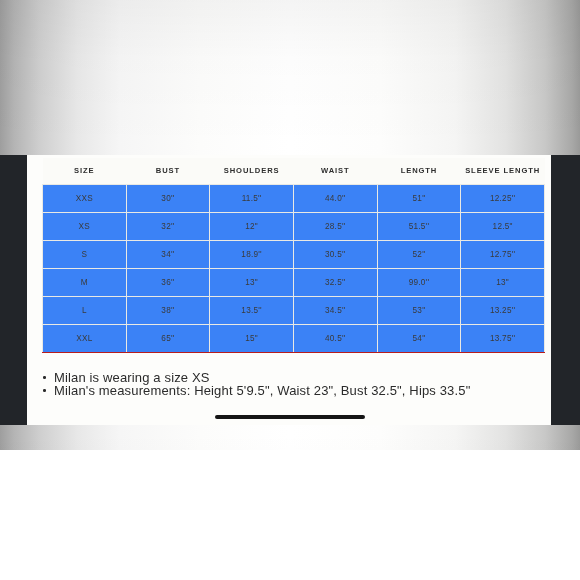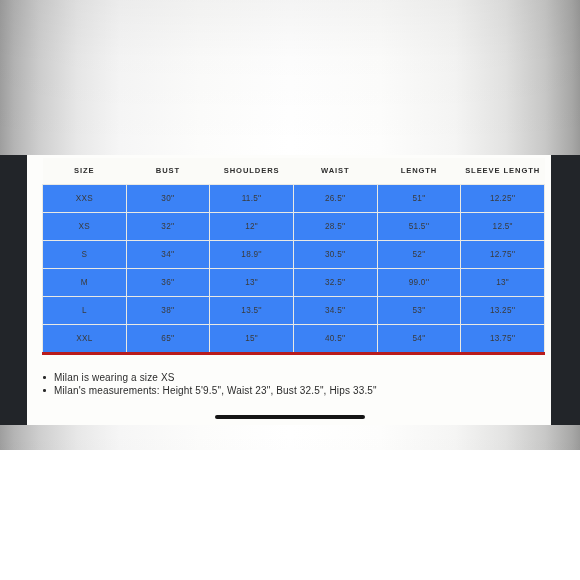--- a/index.html
+++ b/index.html
@@ -106,37 +106,37 @@
     letter-spacing: 0.25px;
     padding: 9px 0 9px 0;
     border-top: 1px solid #e9e9e4;
     border-right: 1px solid #e9e9e4;
     height: 8px;
   }
   .size-table tbody td:first-child {
     border-left: 1px solid #e9e9e4;
   }
   .size-table tbody tr:last-child td {
-    border-bottom: 3px solid #b91c1c;
+    border-bottom: 1px solid #b91c1c;
     text-align: center;
   }
 
   
   .notes {
     position: absolute;
     left: 13px;
     top: 216px;
     width: 500px;
     margin: 0;
     padding: 0;
     list-style: none;
   }
   .notes li {
     position: relative;
-    font-size: 10px;
+    font-size: 13px;
     line-height: 13px;
     color: #2b2b2b;
     padding-left: 14px;
     letter-spacing: 0.15px;
     white-space: nowrap;
   }
   .notes li .bullet-dot {
     position: absolute;
     left: 3px;
     top: 5px;
@@ -175,21 +175,21 @@
           <th>WAIST</th>
           <th>LENGTH</th>
           <th>SLEEVE LENGTH</th>
         </tr>
       </thead>
       <tbody>
         <tr>
           <td>XXS</td>
           <td>30''</td>
           <td>11.5''</td>
-          <td>26.5''</td>
+          <td>44.0''</td>
           <td>51"</td>
           <td>12.25''</td>
         </tr>
         <tr>
           <td>XS</td>
           <td>32''</td>
           <td>12"</td>
           <td>28.5''</td>
           <td>51.5''</td>
           <td>12.5"</td>

